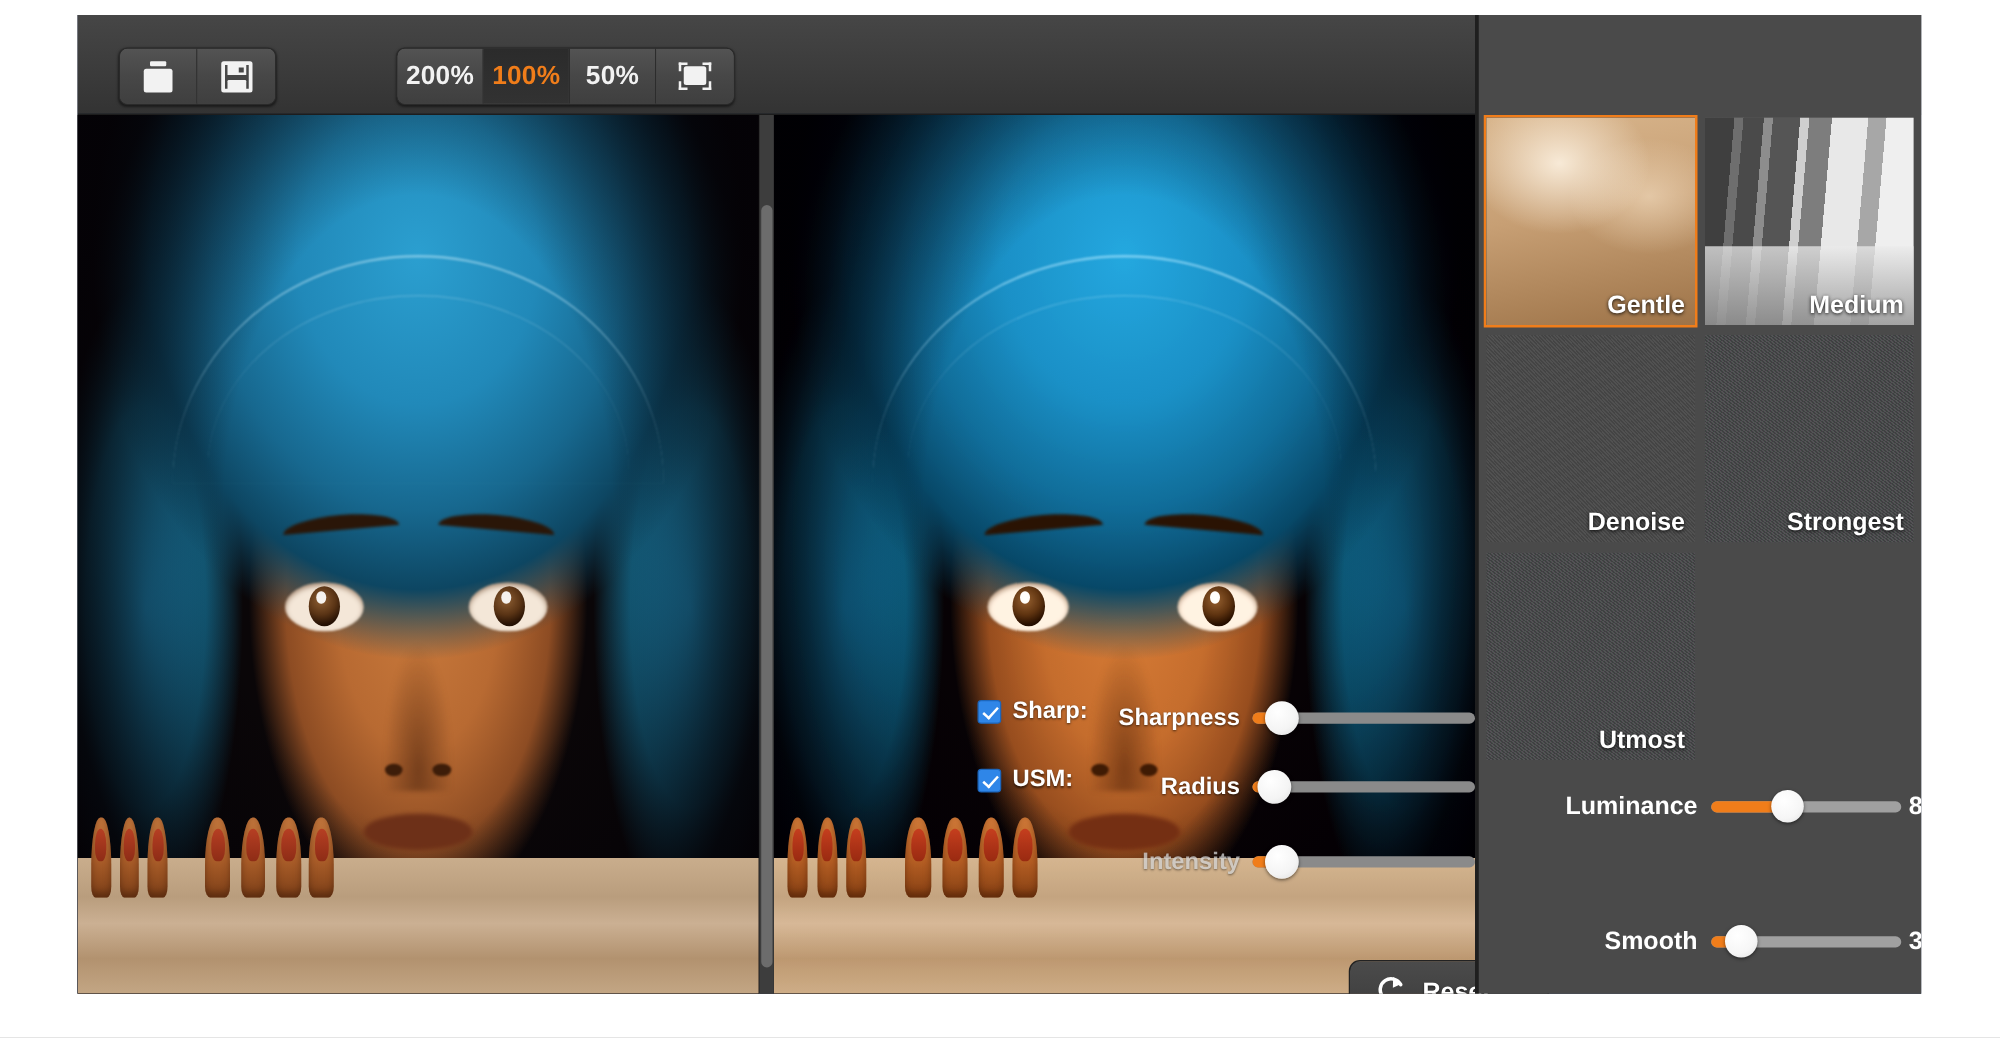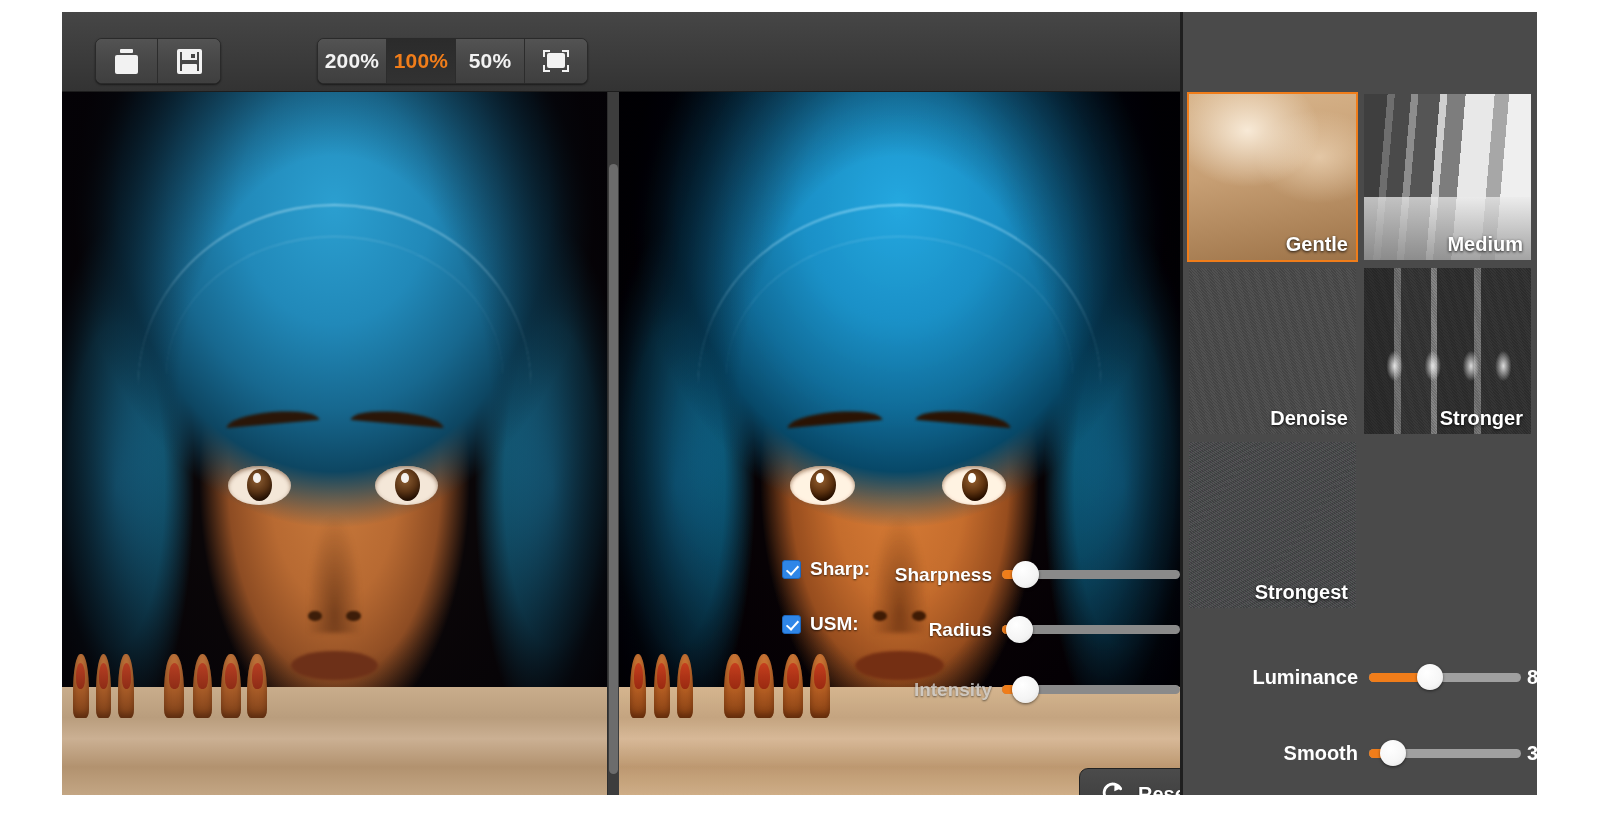--- a/index.html
+++ b/index.html
@@ -584,35 +584,35 @@
       <div class="preset">
         <div class="thumb-img th-medium"></div>
         <span class="plabel">Medium</span>
       </div>
 
       <div class="preset">
         <div class="thumb-img th-strong grain-soft"></div>
         <span class="plabel">Denoise</span>
       </div>
 
-      <div class="preset">
-        <div class="thumb-img th-stronger grain-soft"></div>
-        <span class="plabel">Stronger</span>
-      </div>
 
       <div class="preset">
         <div class="thumb-img th-strongest grain"></div>
         <span class="plabel">Strongest</span>
       </div>
 
+      <div class="preset">
+        <div class="thumb-img th-utmost grain"></div>
+        <span class="plabel">Utmost</span>
+      </div>
     </div>
 
     <div id="param-sliders">
 
-      <div class="prow" style="top:10px;margin-top:32px;">
+      <div class="prow" style="top:10px;">
         <span class="plab">Luminance</span>
         <span class="ptrack">
           <span class="pfill" style="width:40%"></span>
           <span class="pknob" style="left:48px;"></span>
         </span>
         <span class="pval">8</span>
       </div>
 
 
       <div class="prow" style="top:118px;">

